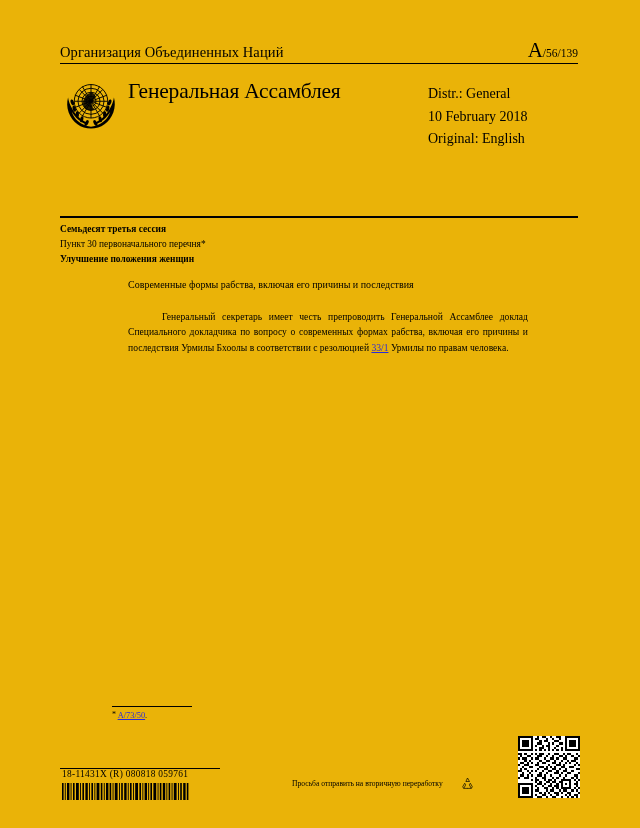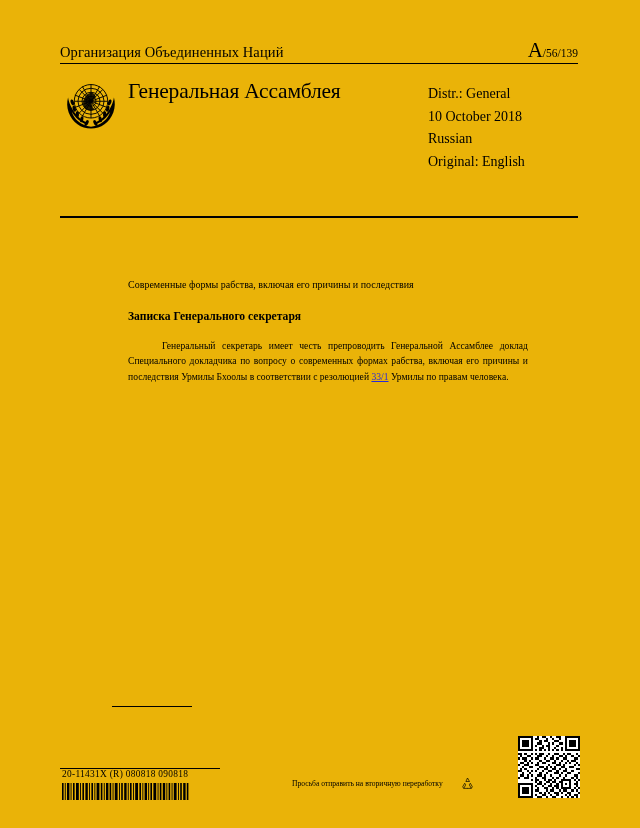--- a/index.html
+++ b/index.html
@@ -256,43 +256,50 @@
             <ellipse cx="65" cy="73" rx="2.6" ry="5" transform="rotate(-12 65 73)"></ellipse>
             <ellipse cx="57" cy="79" rx="2.6" ry="5" transform="rotate(-28 57 79)"></ellipse>
           </g>
         </svg>
       </div>
 
       <div class="assembly-title">Генеральная Ассамблея</div>
 
       <div class="distr-block">
         <div>Distr.: General</div>
-        <div>10 October 2018</div>
-        <div>Russian</div>
+        <div>10 February 2018</div>
         <div>Original: English</div>
       </div>
 
     </div>
   </div>
 
   <div class="rule-thick"></div>
 
+  <div class="session-block">
+    <div class="s-bold">Семьдесят третья сессия</div>
+    <div>Пункт 30 первоначального перечня*</div>
+    <div class="s-bold">Улучшение положения женщин</div>
+  </div>
 
   <div class="content">
     <h1 class="doc-title">Современные формы рабства, включая его причины и последствия</h1>
-    <h2 class="doc-subtitle">Записка Генерального секретаря</h2>
     <p class="doc-para"><span>Генеральный секретарь имеет честь препроводить Генеральной Ассамблее доклад Специального докладчика по вопросу о современных формах рабства, включая его причины и последствия Урмилы Бхоолы в соответствии с резолюцией </span><a class="link" href="#">33/1</a><span> Урмилы по правам человека.</span></p>
   </div>
 
   <div class="footnote">
     <div class="fn-rule"></div>
+    <div class="fn-text">
+      <span class="fn-star">*</span>
+      <a class="link" href="#">A/73/50</a><span>.</span>
+    </div>
   </div>
 
   <div class="footer-rule"></div>
-  <div class="jobno">20-11431X (R)  080818  090818</div>
+  <div class="jobno">18-11431X (R)  080818  059761</div>
 
   <svg class="barcode" viewBox="0 0 128 17" preserveAspectRatio="none">
     <g fill="#000">
       <rect x="0" y="0" width="1.6" height="17"></rect>
         <rect x="2.8" y="0" width="0.9" height="17"></rect>
       <rect x="5" y="0" width="2.4" height="17"></rect>
         <rect x="8.6" y="0" width="0.9" height="17"></rect>
       <rect x="11" y="0" width="1.6" height="17"></rect>
         <rect x="14" y="0" width="2.8" height="17"></rect>
       <rect x="18" y="0" width="0.9" height="17"></rect>

